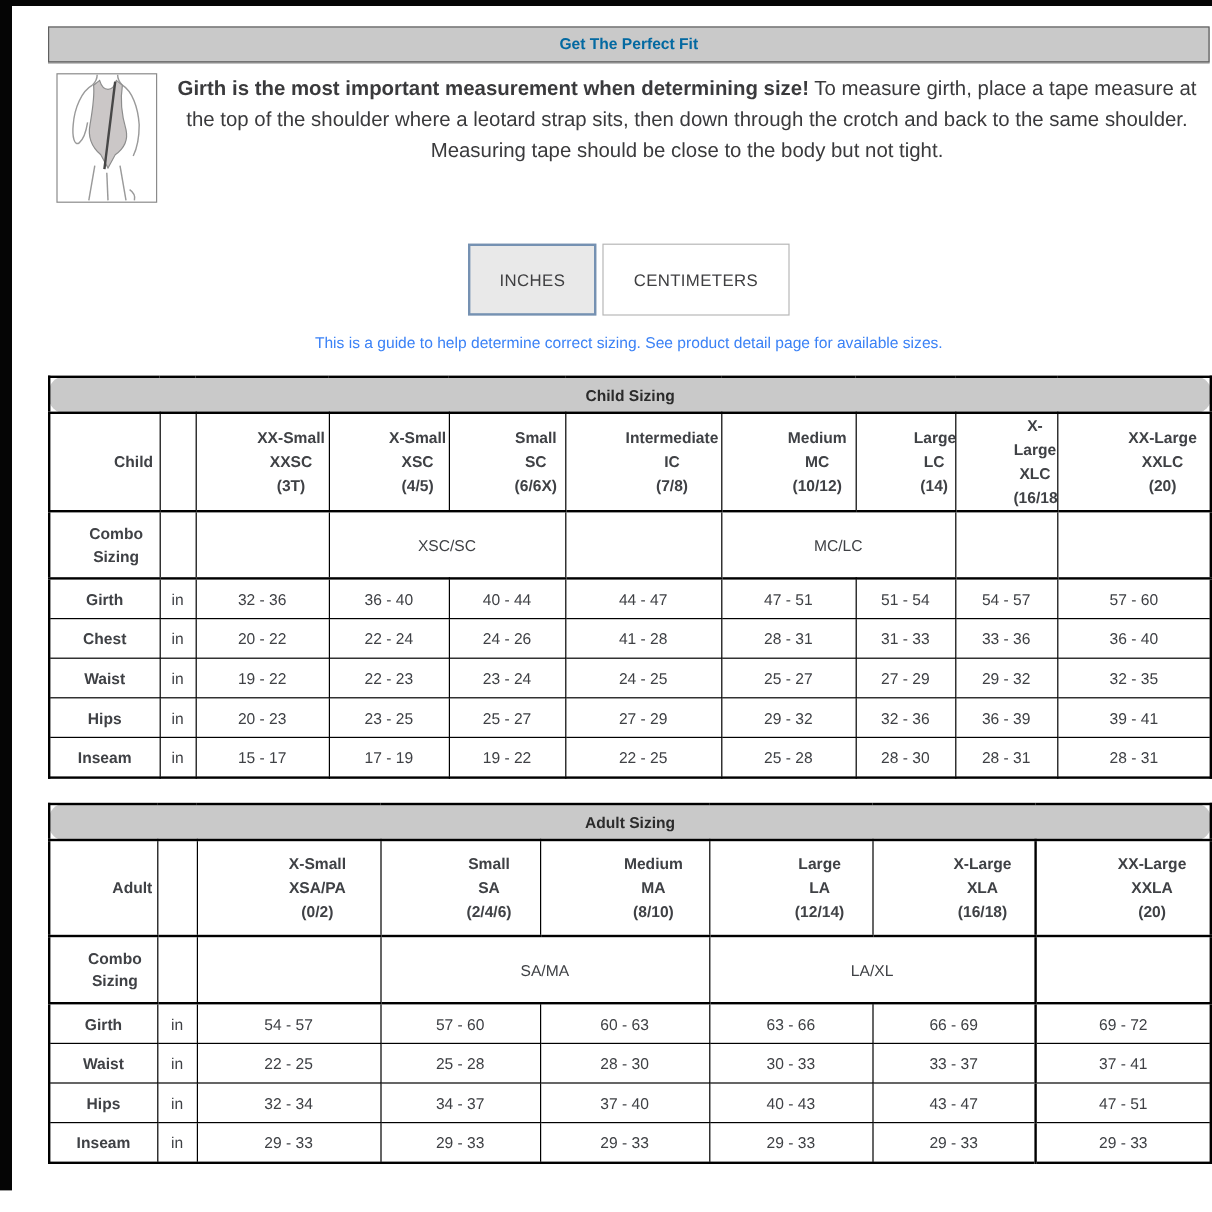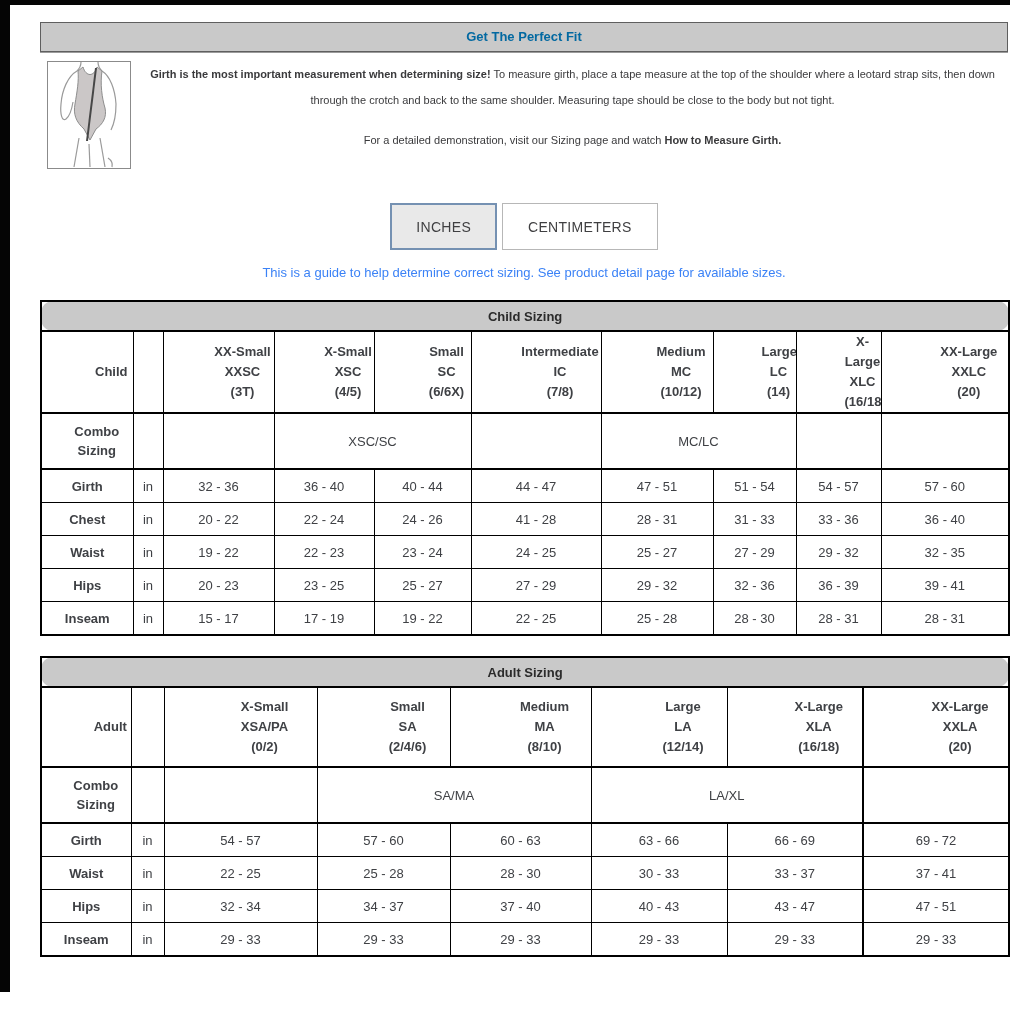--- a/index.html
+++ b/index.html
@@ -18,26 +18,26 @@
     text-align:center;line-height:28px;font-weight:bold;font-size:13px;color:#0369a1;
     box-shadow:0 1px 0 #9b9b9b;
   }
 
   .intro-row{display:flex;margin-top:9px;}
   .figure-box{
     width:82px;height:106px;border:1px solid #8b8b8b;background:#fff;
     margin-left:7px;flex:0 0 auto;
   }
   .intro-col{flex:1;margin-left:6px;text-align:center;}
-  .intro-col p{margin:0;font-size:11px;line-height:26px;color:#3a3a3c;}
+  .intro-col p{margin:0;font-size:17px;line-height:26px;color:#3a3a3c;}
   .intro-col p.demo{margin-top:14px;}
 
   .toggle-row{display:flex;justify-content:center;gap:5px;margin-top:34px;}
   .unit-btn{
-    height:47px;font-family:inherit;font-size:14px;color:#3f3f41;
+    height:60px;font-family:inherit;font-size:14px;color:#3f3f41;
     background:#ffffff;border:1px solid #b7b7b7;padding:0 25px;cursor:pointer;letter-spacing:0.3px;
   }
   .unit-btn.selected{background:#e9e9e9;border:2px solid #7591b2;padding:0 24px;}
 
   .note{margin:15px 0 0 0;text-align:center;font-size:13px;color:#3b82f6;}
 
   table.sizing{
     border-collapse:collapse;table-layout:fixed;width:968px;
     border:2px solid #000;margin-top:20px;
   }
@@ -85,21 +85,20 @@
         <path d="M52,76 L57,105" fill="none" stroke="#9a9a9a" stroke-width="1.2"></path>
         <path d="M60,96 C63,98 65,101 64,105" fill="none" stroke="#9a9a9a" stroke-width="1.2"></path>
 
         <path d="M30,9 L35,5 C38,15 46,15 49,5 L54,9 C52,22 54,36 57,46 C59,55 55,62 48,67 L42,78 L36,67 C28,60 25,52 27,42 C29,30 31,19 30,9 Z" fill="#cbc7c7" stroke="#8d8d8d" stroke-width="1"></path>
 
         <path d="M48,6 L39,79" fill="none" stroke="#474747" stroke-width="2"></path>
       </svg>
     </div>
     <div class="intro-col">
       <p><b>Girth is the most important measurement when determining size!</b><span> To measure girth, place a tape measure at the top of the shoulder where a leotard strap sits, then down through the crotch and back to the same shoulder. Measuring tape should be close to the body but not tight.</span></p>
-      <p class="demo"><span>For a detailed demonstration, visit our Sizing page and watch </span><b>How to Measure Girth.</b></p>
     </div>
   </div>
 
   <div class="toggle-row">
     <button class="unit-btn selected">INCHES</button>
     <button class="unit-btn">CENTIMETERS</button>
   </div>
 
   <p class="note">This is a guide to help determine correct sizing. See product detail page for available sizes.</p>
 

